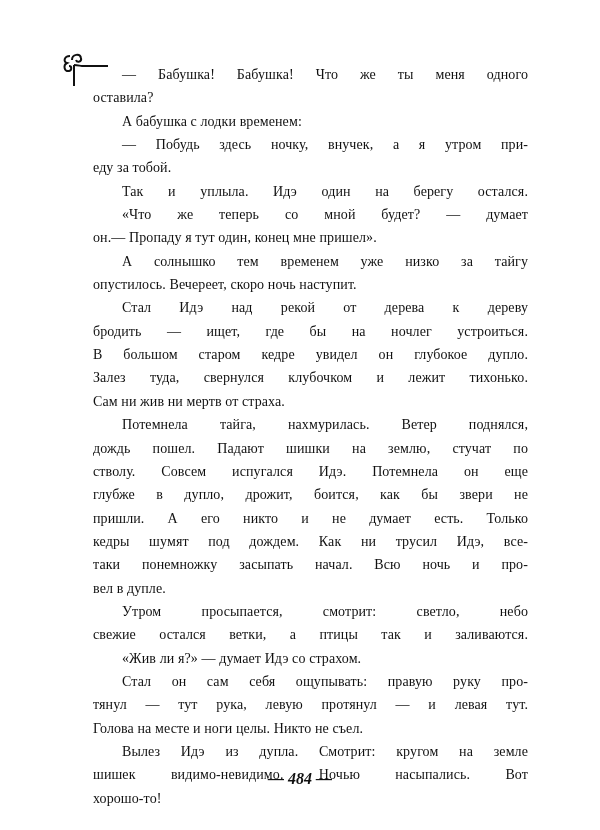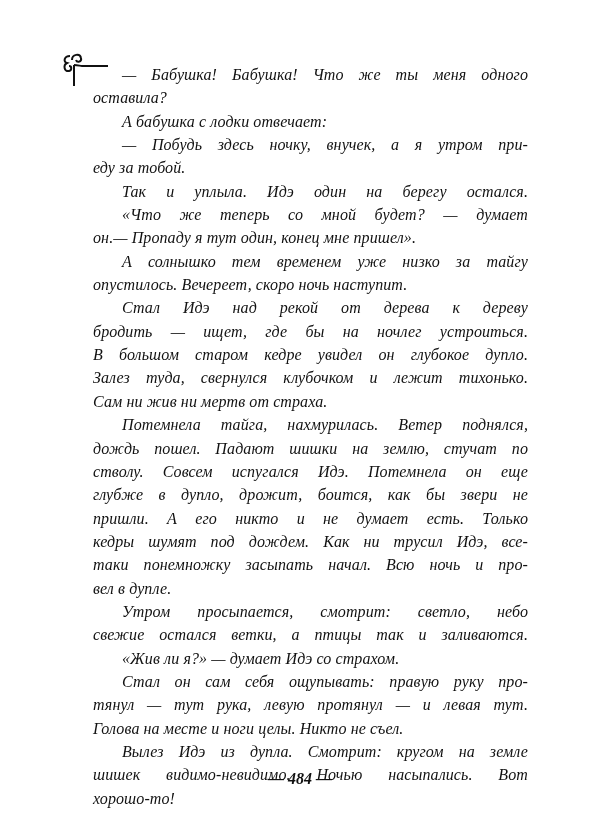--- a/index.html
+++ b/index.html
@@ -1,40 +1,40 @@
 <!DOCTYPE html>
 <html><head>
 <meta charset="utf-8">
 <style>
   html, body { margin:0; padding:0; background:#fff; }
   body { width:600px; height:830px; position:relative; overflow:hidden;
          font-family:"Liberation Serif","DejaVu Serif",serif; color:#111; }
   .ornament { position:absolute; left:60px; top:50px; width:50px; height:38px; }
   .page { position:absolute; left:93px; top:63px; width:435px; }
-  .line { font-size:16px; line-height:23.35px; height:23.35px; white-space:nowrap;
-          text-align:justify; text-align-last:justify; letter-spacing:0.1px;font-style:italic; }
+  .line { font-size:14px; line-height:23.35px; height:23.35px; white-space:nowrap;
+          text-align:justify; text-align-last:justify; letter-spacing:0.1px; }
   .line.indent { padding-left:29px; }
   .line.last { text-align-last:left; }
   .pagenum { position:absolute; left:0; width:600px; top:770px; text-align:center;
              font-style:italic; font-weight:bold; font-size:16px; }
 </style>
 </head>
 <body>
 
 <svg class="ornament" viewBox="0 0 50 38" fill="none" stroke="#111" stroke-width="2">
   <path d="M10 6 C4 6 3 12 7 13 C3 15 4 22 9 21 C12 20 12 16 9 16"></path>
   <path d="M12 10 C12 4 20 3 21 8 C22 12 17 13 16 10"></path>
   <path d="M14 15 C18 15 20 16 22 16 L48 16"></path>
   <path d="M14 15 L14 36"></path>
 </svg>
 
 <div class="page" id="page-body">
     <div class="line indent">— Бабушка! Бабушка! Что же ты меня одного</div>
     <div class="line last">оставила?</div>
-    <div class="line indent last">А бабушка с лодки отвечает:</div>
+    <div class="line indent last">А бабушка с лодки временем:</div>
     <div class="line indent">— Побудь здесь ночку, внучек, а я утром при-</div>
     <div class="line last">еду за тобой.</div>
     <div class="line indent">Так и уплыла. Идэ один на берегу остался.</div>
     <div class="line indent">«Что же теперь со мной будет? — думает</div>
     <div class="line last">он.— Пропаду я тут один, конец мне пришел».</div>
     <div class="line indent">А солнышко тем временем уже низко за тайгу</div>
     <div class="line last">опустилось. Вечереет, скоро ночь наступит.</div>
     <div class="line indent">Стал Идэ над рекой от дерева к дереву</div>
     <div class="line">бродить — ищет, где бы на ночлег устроиться.</div>
     <div class="line">В большом старом кедре увидел он глубокое дупло.</div>

